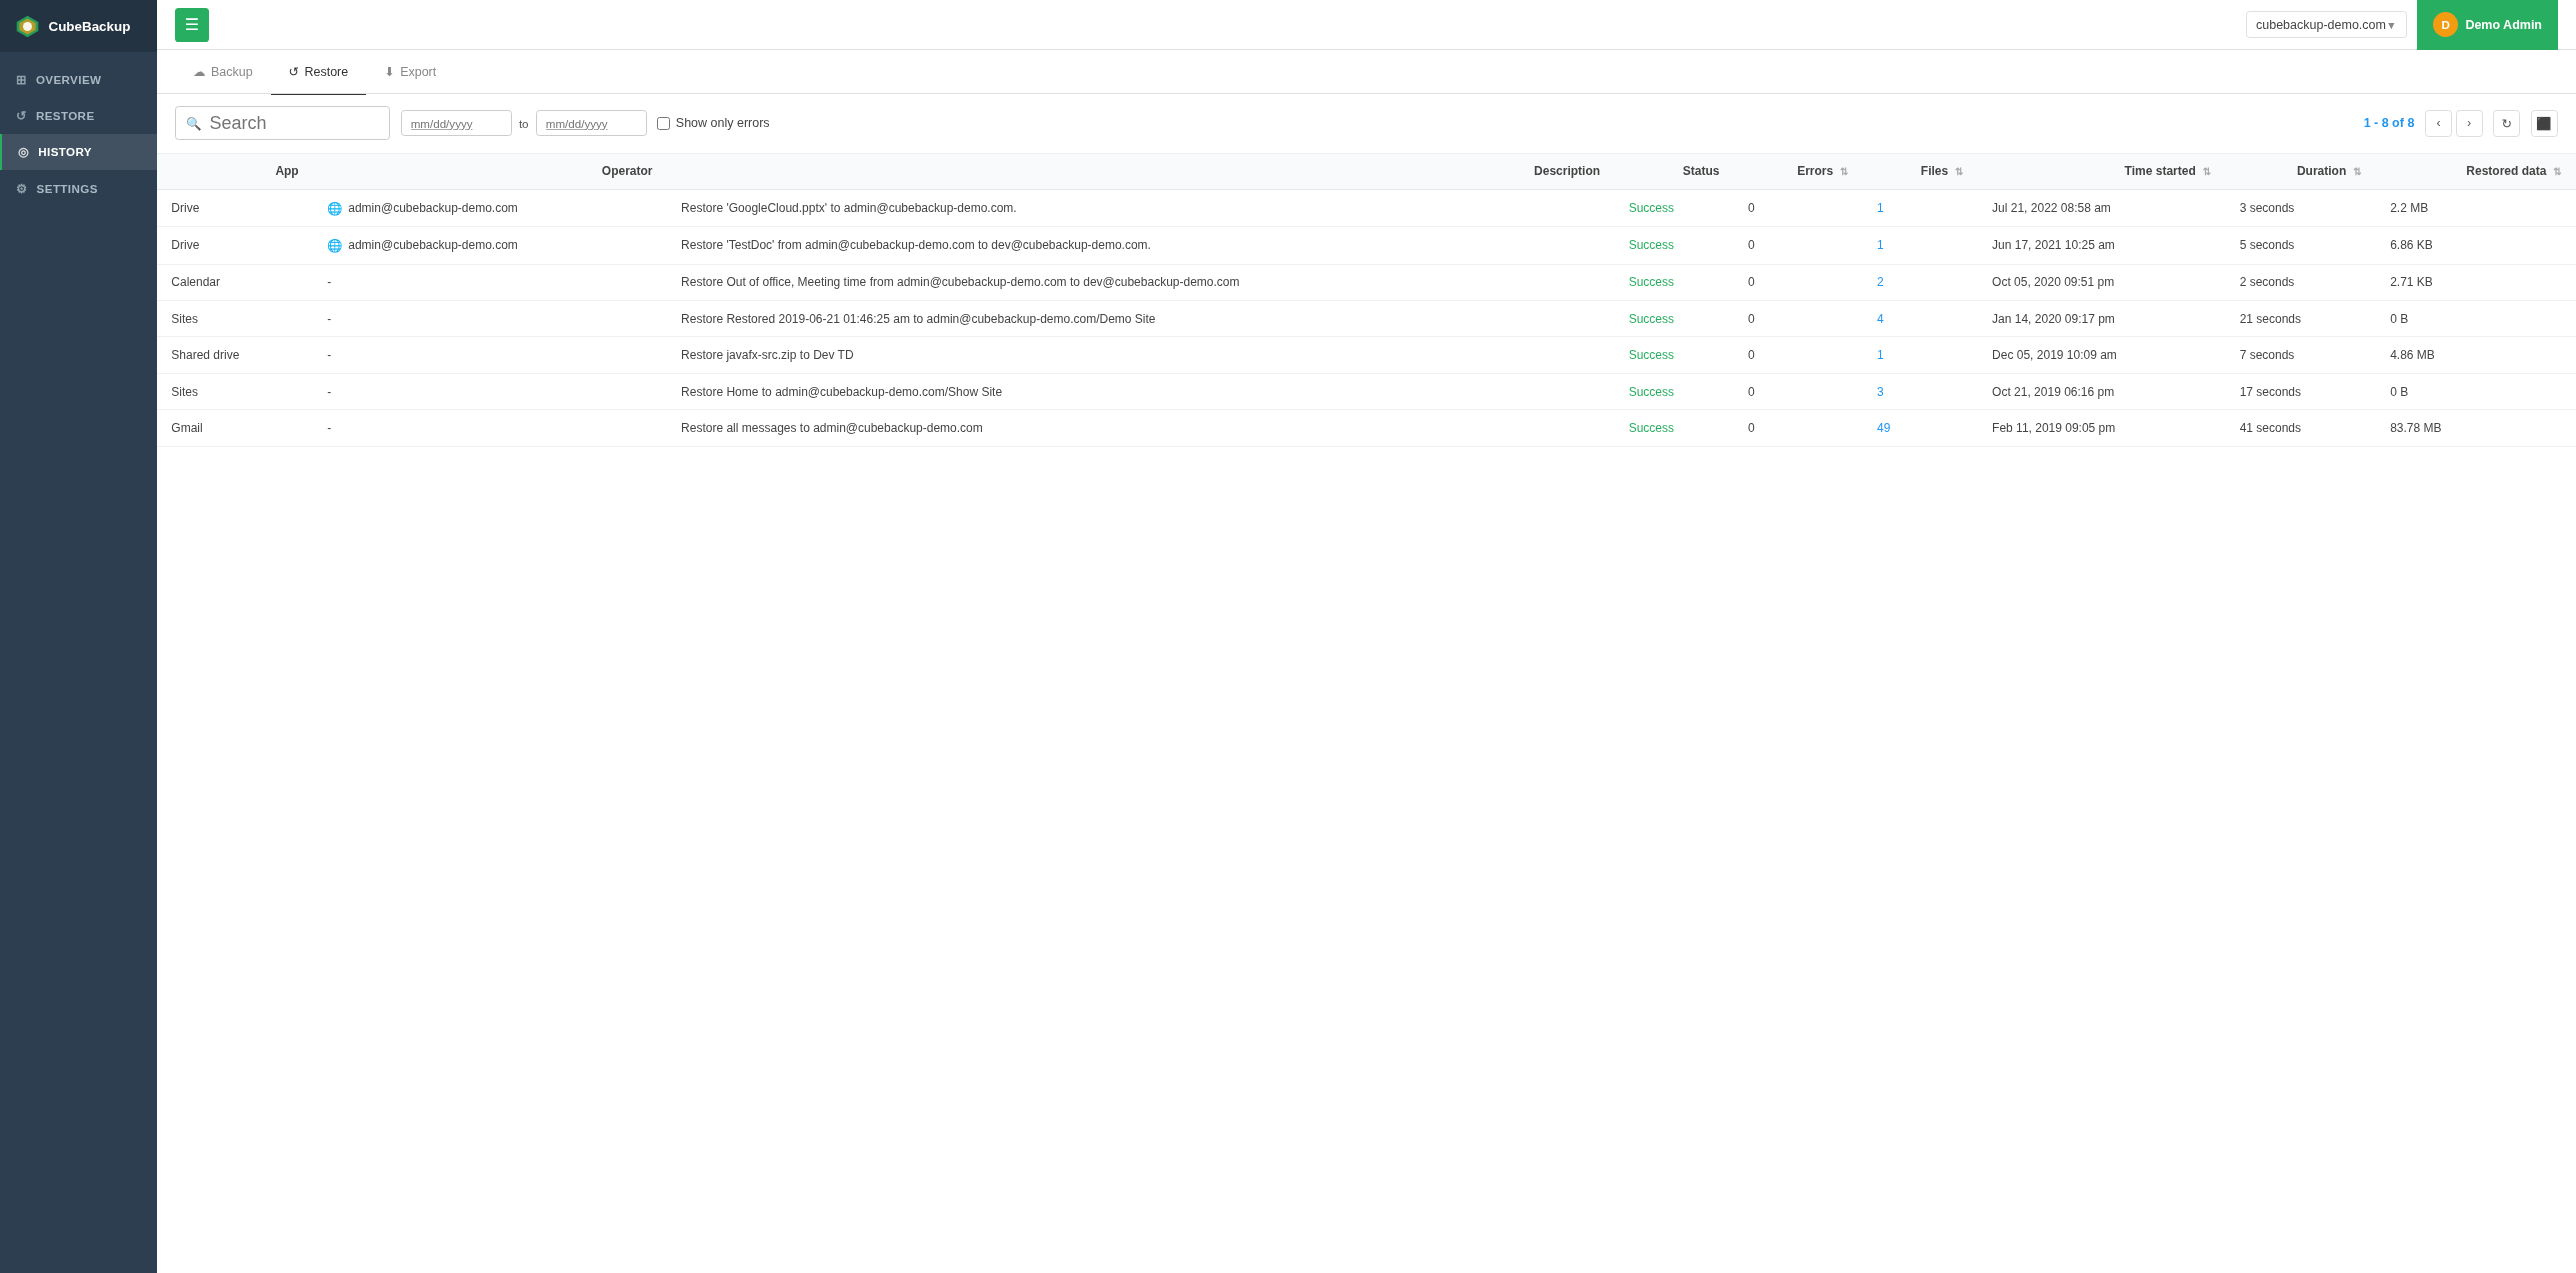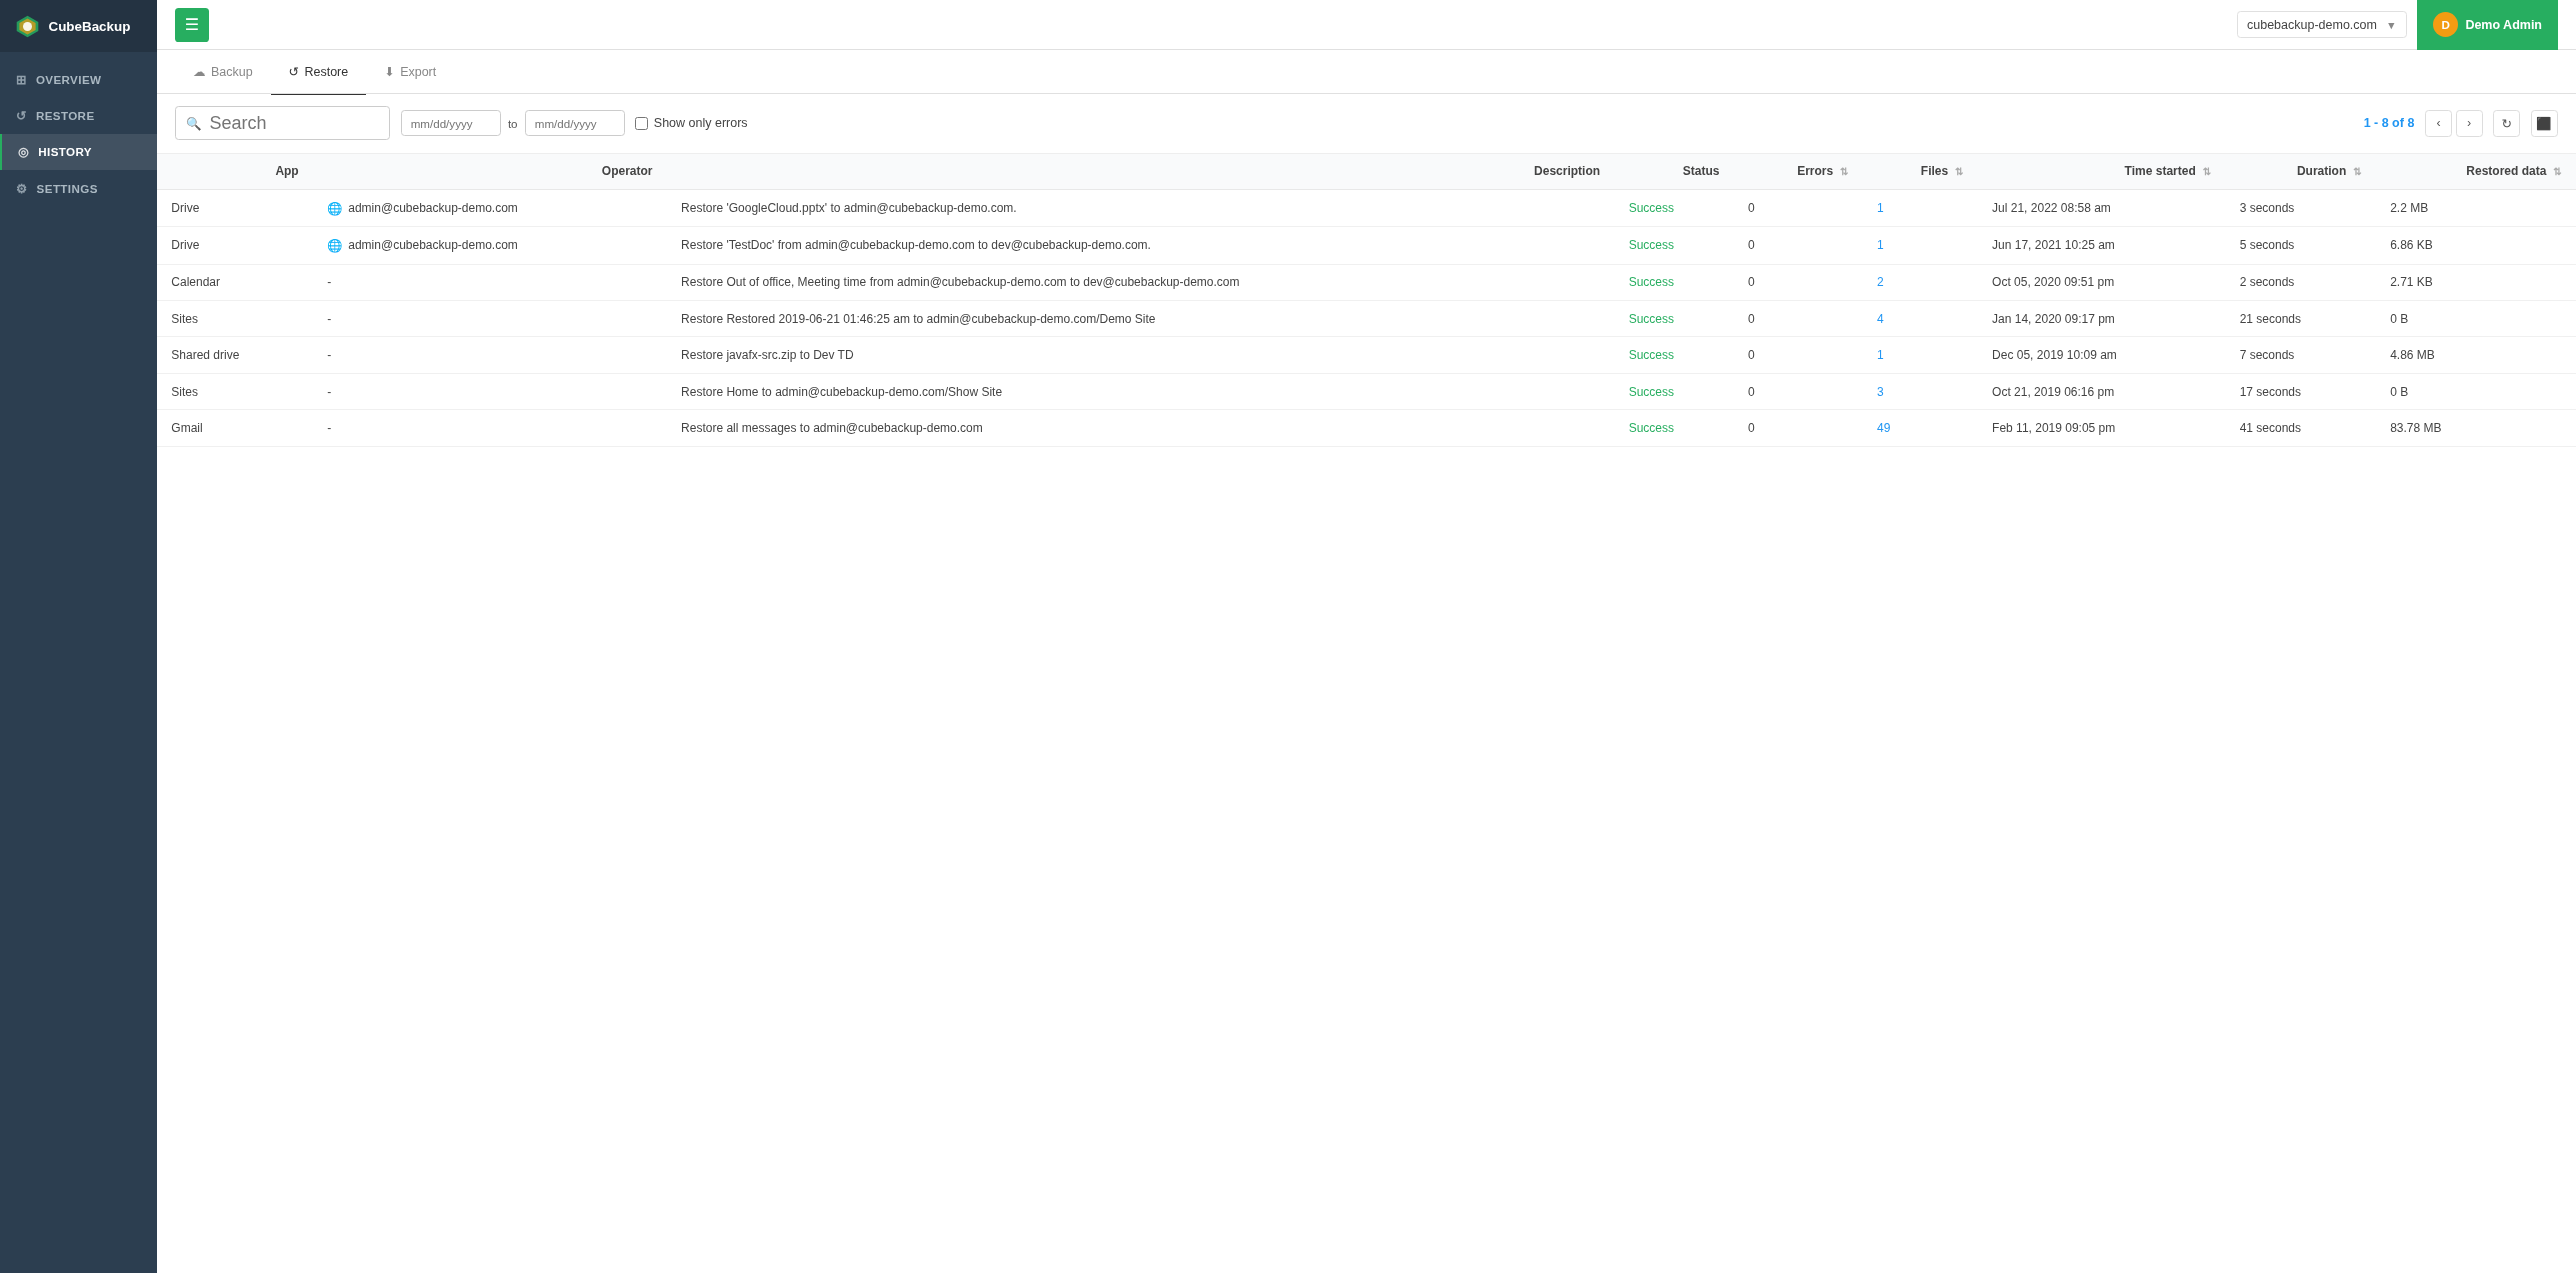--- a/index.html
+++ b/index.html
@@ -72,21 +72,21 @@
       cursor: pointer;
       font-size: 16px;
       display: flex;
       align-items: center;
       justify-content: center;
     }
     .header-spacer { flex: 1; }
     .domain-selector {
       display: flex;
       align-items: center;
-      gap: 9px;
+      gap: 0;
       font-size: 12.5px;
       color: #444;
       cursor: pointer;
       padding: 5.4px 9px;
       border: 0.9px solid #e0e0e0;
       border-radius: 3.6px;
     }
     .domain-selector .chevron { font-size: 10.7px; color: #888; }
     .admin-badge {
       display: flex;
@@ -178,21 +178,22 @@
       align-items: center;
       gap: 7.2px;
     }
     .date-input {
       border: 0.9px solid #ccc;
       border-radius: 3.6px;
       padding: 5.4px 9px;
       font-size: 11.6px;
       color: #aaa;
       background: #fff;
-      width: 100px;
+      width: 111px;
+      text-decoration: underline;
     }
     .date-to { font-size: 11.6px; color: #555; }
     .show-errors-label {
       display: flex;
       align-items: flex-end;
       gap: 5.4px;
       font-size: 12.5px;
       color: #444;
       cursor: pointer;
     }

